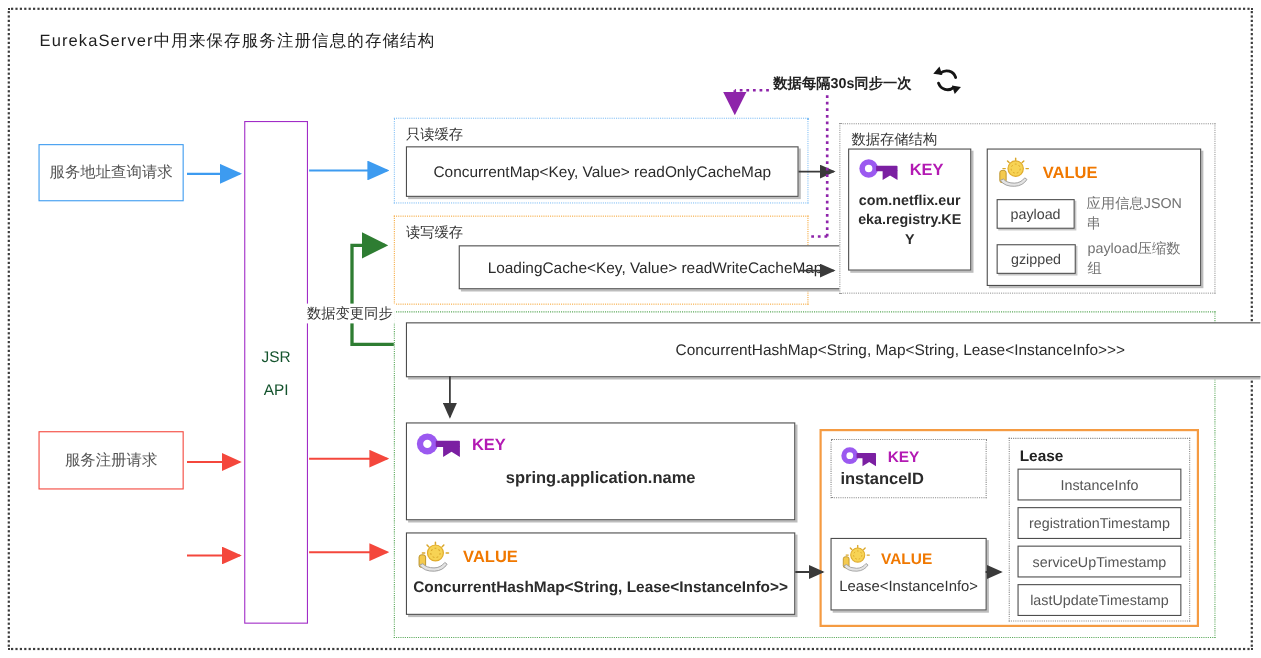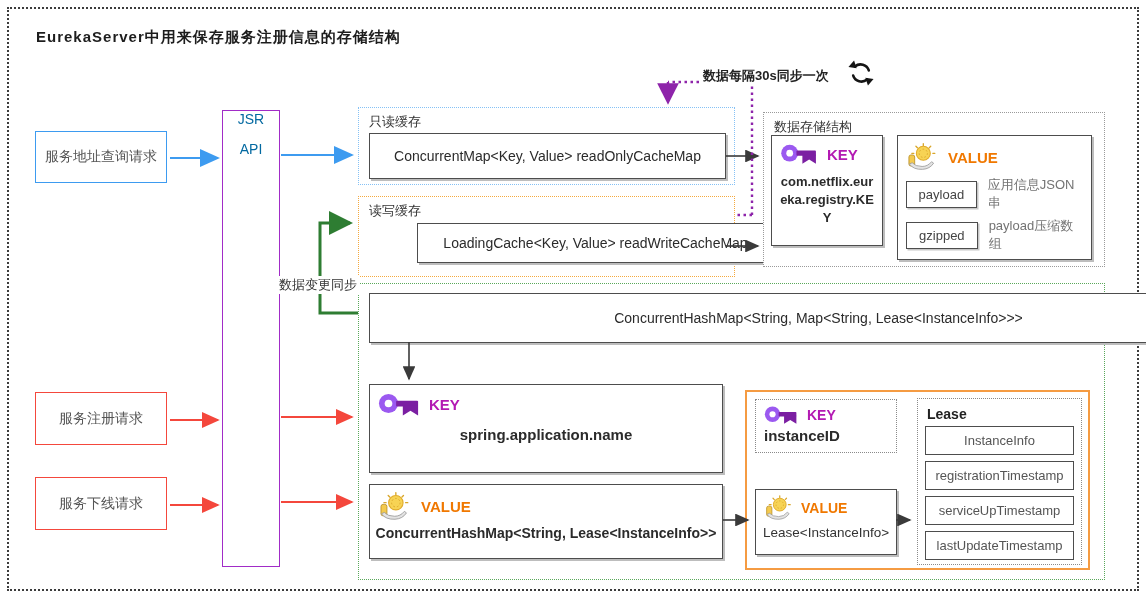--- a/index.html
+++ b/index.html
@@ -2,28 +2,28 @@
 <html><head>
 <meta charset="utf-8">
 <style>
   html,body{margin:0;padding:0;background:#fff;}
   .canvas{
     position:relative;width:1146px;height:598px;background:#fff;overflow:hidden;
     font-family:"Liberation Sans","DejaVu Sans",sans-serif;color:#333;
   }
   .frame{position:absolute;left:7px;top:7px;right:7px;bottom:7px;border:2px dotted #3c3c3c;}
   .abs{position:absolute;box-sizing:border-box;}
-  .title{left:36px;top:28px;font-size:15px;font-weight:bold;color:#1d1d1d;letter-spacing:1px;}
+  .title{left:36px;top:28px;font-size:15px;font-weight:normal;color:#1d1d1d;letter-spacing:1px;}
   .req-box{width:132px;display:flex;align-items:center;justify-content:center;
     font-size:14px;color:#555;background:#fff;}
   .req-blue{border:1.5px solid #3d9bf0;}
   .req-red{border:1.5px solid #f4473c;}
   .jsr-box{left:222px;top:110px;width:58px;height:457px;border:1.5px solid #a12cc7;background:#fff;
-    display:flex;flex-direction:column;align-items:center;gap:14px;
-    font-size:14px;color:#0369a1;}
+    display:flex;flex-direction:column;align-items:center;justify-content:center;gap:14px;
+    font-size:14px;color:#14532d;}
   .dotted-container{background:#fff;}
   .ro-container{left:358px;top:107px;width:377px;height:78px;border:1.5px dotted #85c1f5;}
   .rw-container{left:358px;top:196px;width:377px;height:81px;border:1.5px dotted #f5a93e;}
   .storage-container{left:763px;top:112px;width:342px;height:155px;border:1.5px dotted #9a9a9a;}
   .green-container{left:358px;top:283px;width:747px;height:297px;border:1.5px dotted #5aa85a;}
   .orange-container{left:745px;top:390px;width:345px;height:180px;border:2px solid #f59b42;}
   .container-label{position:absolute;left:8px;top:5px;font-size:13px;color:#333;background:#fff;padding:0 2px;}
   .solid-box{border:1.5px solid #4d4d4d;background:#fff;box-shadow:2px 2px 0 #bdbdbd;}
   .plain-box{border:1.5px solid #4d4d4d;background:#fff;}
   .dotted-box{border:1.5px dotted #8a8a8a;background:#fff;}
@@ -85,23 +85,20 @@
   </svg>
 
   <div class="abs title">EurekaServer中用来保存服务注册信息的存储结构</div>
 
   <div class="abs req-box req-blue" style="left:35px;top:131px;height:52px;">
     <span>服务地址查询请求</span>
   </div>
   <div class="abs req-box req-red" style="left:35px;top:392px;height:53px;">
     <span>服务注册请求</span>
   </div>
-  <div class="abs req-box req-red" style="left:35px;top:477px;height:53px;">
-    <span>服务下线请求</span>
-  </div>
 
   <div class="abs jsr-box">
     <span>JSR</span>
     <span>API</span>
   </div>
 
   <div class="abs dotted-container ro-container">
     <div class="container-label">只读缓存</div>
     <div class="abs solid-box" style="left:10px;top:25px;width:357px;height:46px;">
       <div class="code-line">ConcurrentMap&lt;Key, Value&gt; readOnlyCacheMap</div>

